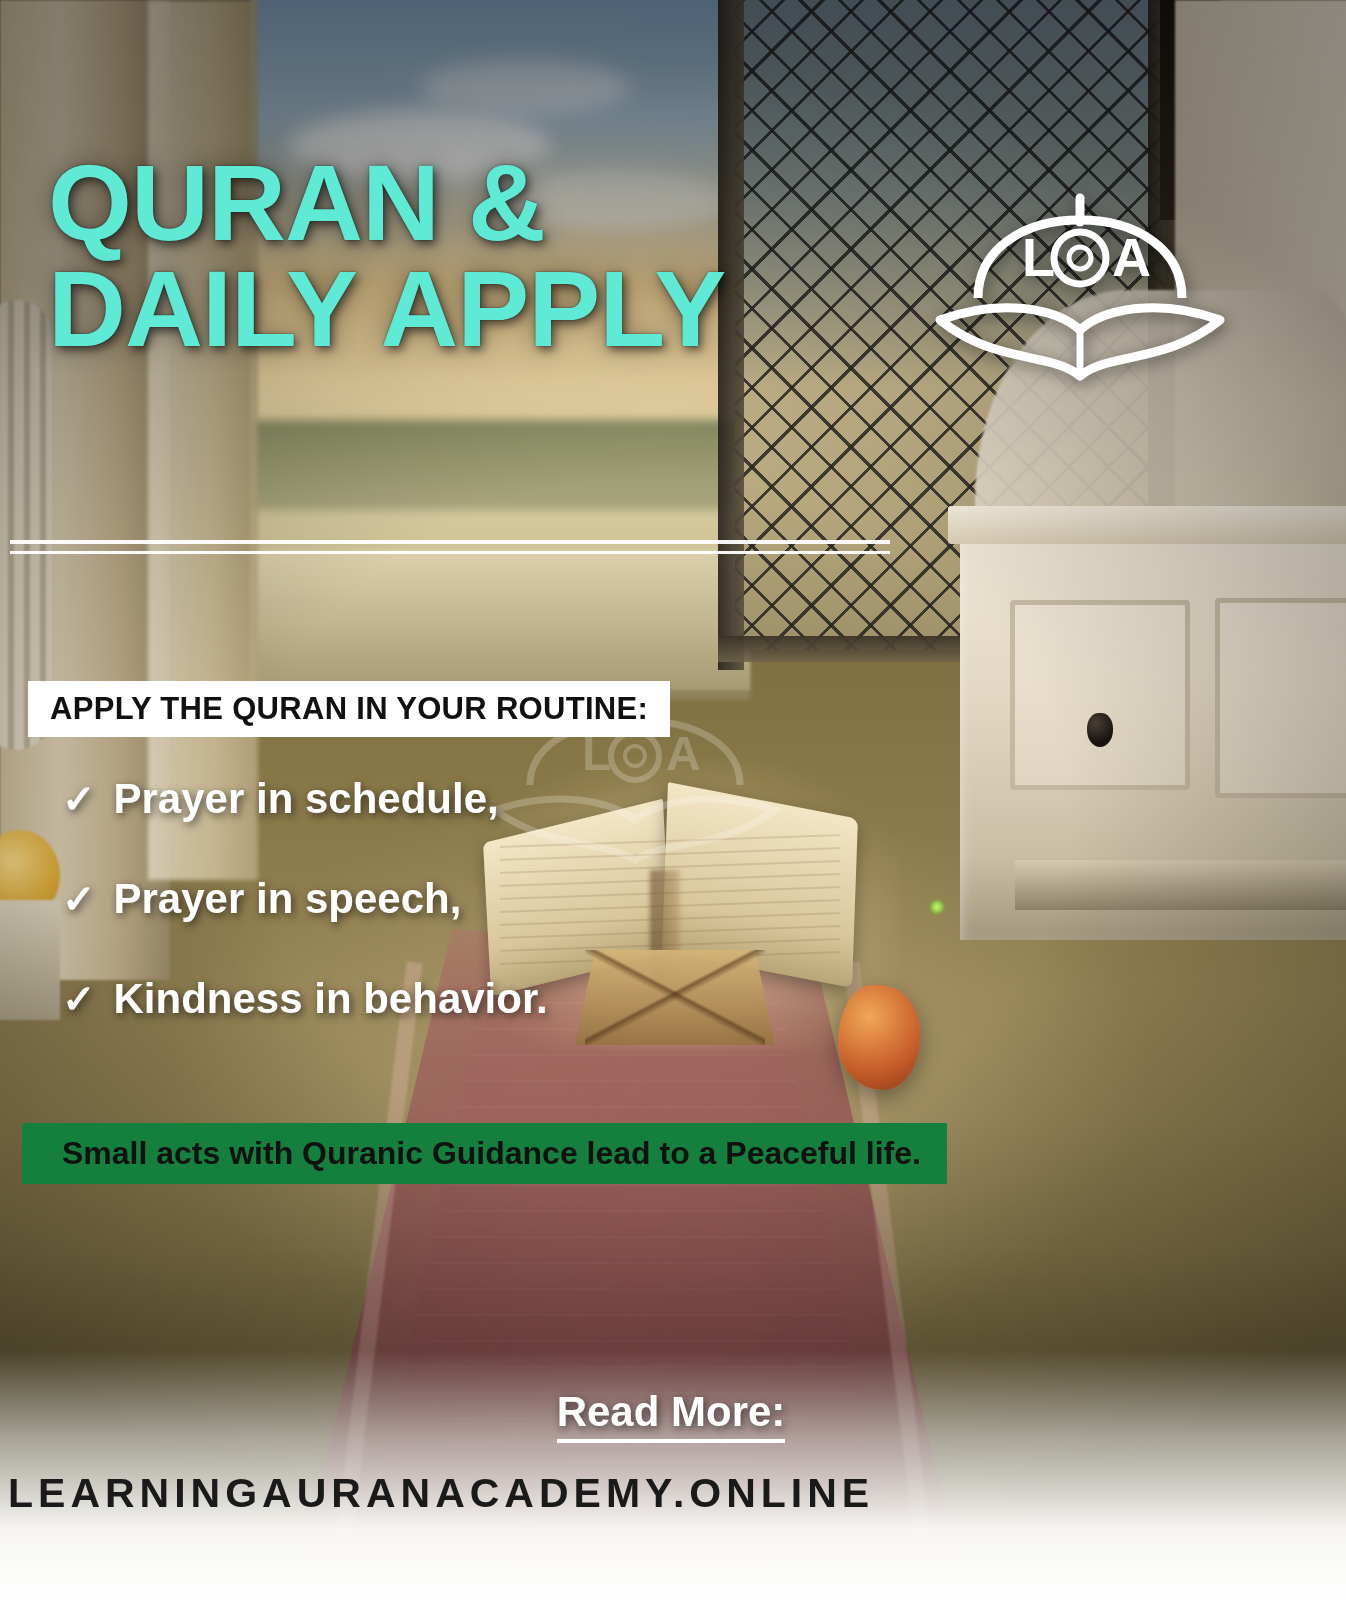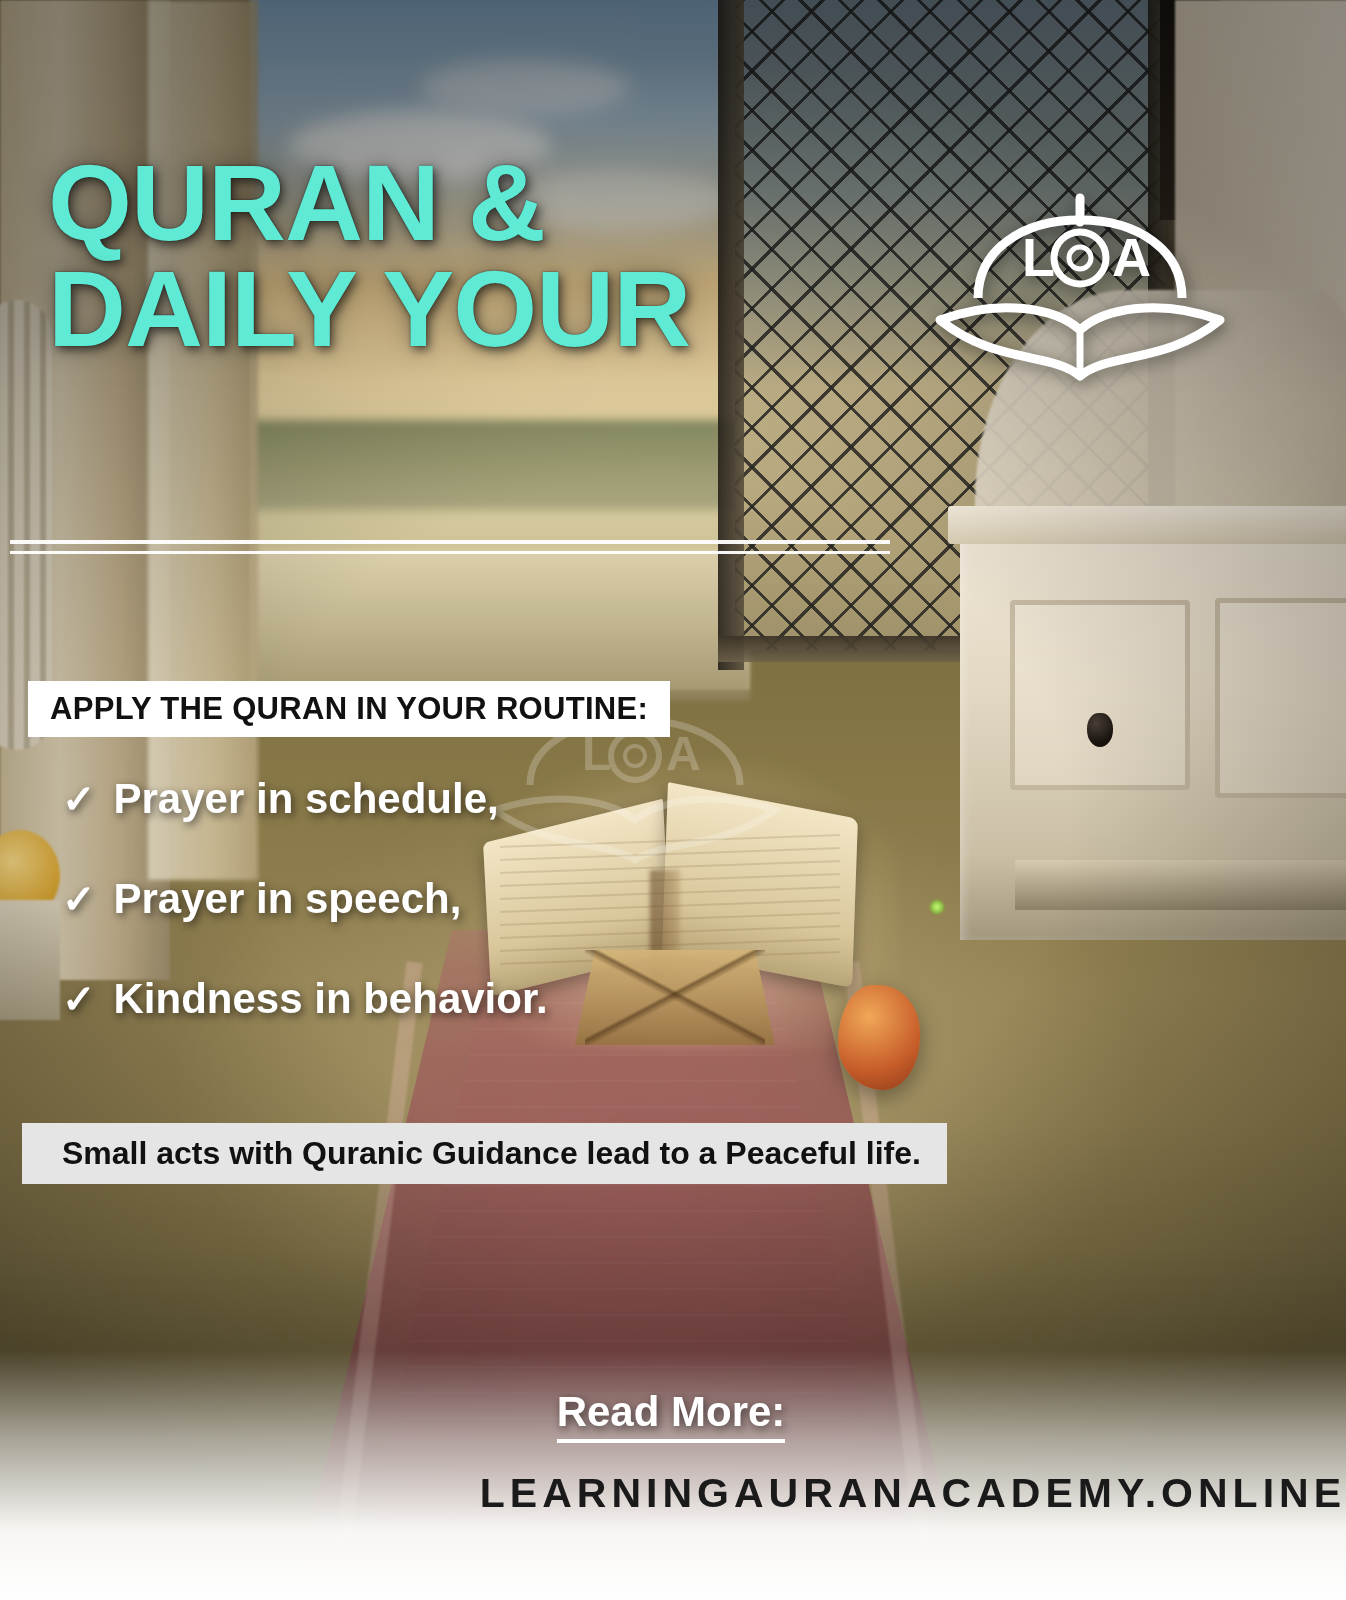--- a/index.html
+++ b/index.html
@@ -358,21 +358,21 @@
     font-weight: 700;
     font-size: 42px;
     margin-bottom: 52px;
     text-shadow: 2px 3px 8px rgba(0,0,0,0.6);
   }
   .check { font-size: 40px; line-height: 1; }
 
   .tagline {
     position: absolute;
     left: 22px; top: 1123px;
-    background: #e5e5e5;
+    background: #15803d;
     color: #111111;
     font-weight: 700;
     font-size: 32px;
     padding: 12px 26px 12px 40px;
     white-space: nowrap;
   }
 
   .readmore {
     position: absolute;
     left: 0; right: 4px; top: 1388px;
@@ -382,22 +382,22 @@
     font-weight: 700;
     text-shadow: 2px 3px 8px rgba(0,0,0,0.55);
   }
   .readmore span {
     border-bottom: 4px solid #ffffff;
     padding-bottom: 4px;
   }
 
   .website {
     position: absolute;
-    left: 16px; right: 0; top: 1470px;
-    text-align: right;
+    left: 8px; right: 0; top: 1470px;
+    text-align: left;
     color: #1a1a1a;
     font-size: 41px;
     font-weight: 700;
     letter-spacing: 5px;
   }
 
   .bottom-fade {
     position: absolute;
     left: 0; right: 0; bottom: 0; height: 250px;
     background: linear-gradient(to bottom, rgba(255,255,255,0) 0%, rgba(250,248,243,0.55) 35%, rgba(253,252,249,0.97) 72%, #ffffff 100%);
@@ -473,21 +473,21 @@
     <circle cx="150" cy="78" r="26" fill="none" stroke="#ffffff" stroke-width="7"></circle>
     <circle cx="150" cy="78" r="11" fill="none" stroke="#ffffff" stroke-width="5"></circle>
     <text x="92" y="96" font-family="Liberation Sans, sans-serif" font-size="54" font-weight="700" fill="#ffffff">L</text>
     <text x="182" y="96" font-family="Liberation Sans, sans-serif" font-size="54" font-weight="700" fill="#ffffff">A</text>
     <path d="M10 140 C70 118 126 128 150 150 C174 128 230 118 290 140 C236 184 178 172 150 196 C122 172 64 184 10 140 Z" fill="none" stroke="#ffffff" stroke-width="9" stroke-linejoin="round"></path>
     <path d="M150 150 L150 196" stroke="#ffffff" stroke-width="7"></path>
   </svg>
 
   <div class="title">
     <span>QURAN &amp;</span>
-    <span class="line2">DAILY YOUR</span>
+    <span class="line2">DAILY APPLY</span>
   </div>
 
   <div class="rule"></div>
 
   <div class="subhead">APPLY THE QURAN IN YOUR ROUTINE:</div>
 
   <div class="bullets">
     <div class="bullet">
       <span class="check">✓</span>
       <span>Prayer in schedule,</span>

